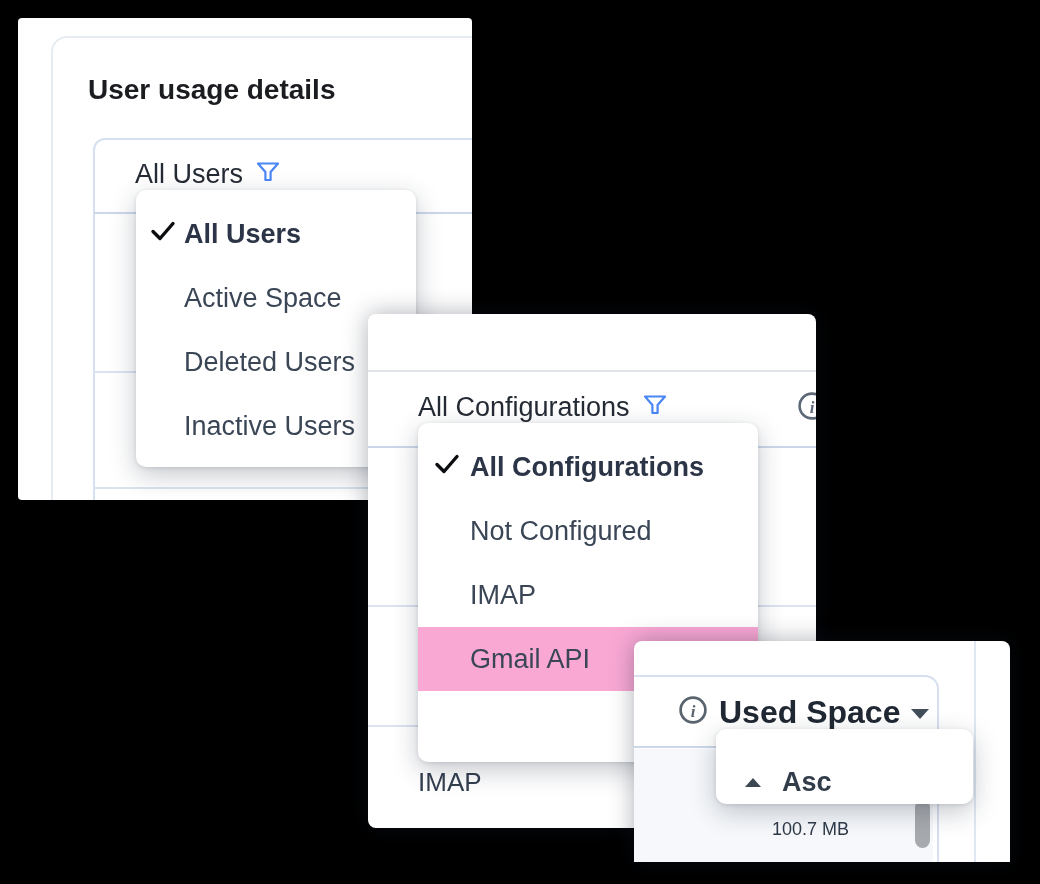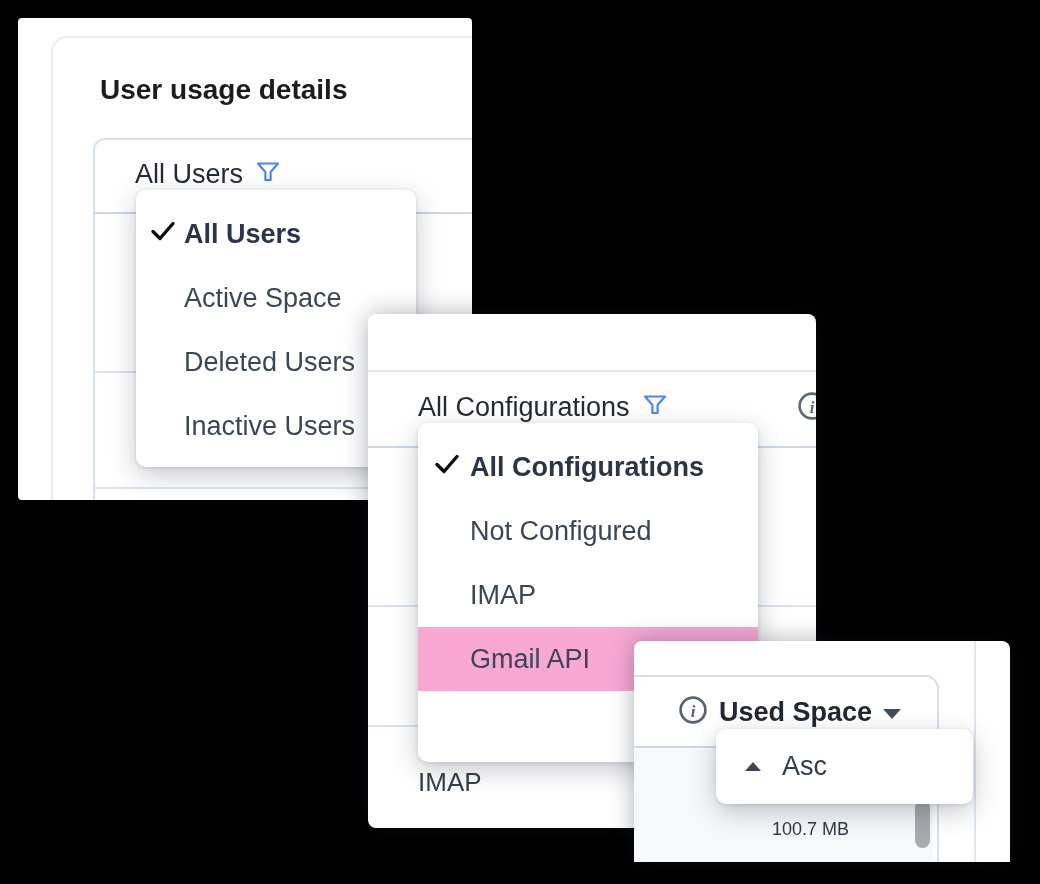--- a/index.html
+++ b/index.html
@@ -28,34 +28,34 @@
     box-shadow:0 0 24px rgba(20,28,45,.35);}
 
   
   .p3{left:634px;top:641px;width:376px;height:221px;border-radius:8px 8px 0 0;z-index:5;
     box-shadow:0 0 24px rgba(20,28,45,.35);}
   .p3 .table-border{position:absolute;left:-24px;top:34px;width:325px;height:260px;
     border:2px solid #d6e0f0;border-radius:0 14px 0 0;}
   .p3 .row-bg{position:absolute;left:0;top:108px;width:299px;height:113px;background:#f6f8fb;}
   .p3 .card-right-border{position:absolute;left:340px;top:0;width:2px;height:221px;background:#dfe7f2;}
   .used-space-head{position:absolute;left:44px;top:51px;height:40px;display:flex;align-items:center;gap:11px;}
-  .used-space-label{font-size:27px;font-weight:700;color:#202833;}
+  .used-space-label{font-size:32px;font-weight:700;color:#202833;}
   .tri-down{width:0;height:0;border-left:9px solid transparent;border-right:9px solid transparent;
     border-top:10px solid #434e5c;margin-top:3px;}
   .tri-up{width:0;height:0;border-left:8px solid transparent;border-right:8px solid transparent;
     border-bottom:9px solid #3d4753;}
   .scroll-thumb{position:absolute;left:281px;top:159px;width:15px;height:48px;border-radius:8px;background:#a7aaae;}
 
   
   .menu{position:absolute;background:#fff;border-radius:10px;
     box-shadow:0 8px 26px rgba(25,35,55,.25), 0 1px 4px rgba(25,35,55,.12);
     padding-top:12px;box-sizing:border-box;overflow:hidden;}
   .menu1{left:136px;top:190px;width:280px;height:277px;z-index:2;}
   .menu2{left:418px;top:423px;width:340px;height:339px;z-index:4;}
-  .menu3{left:716px;top:729px;width:257px;height:75px;z-index:6;padding-top:0;}
+  .menu3{left:716px;top:729px;width:257px;height:75px;z-index:6;padding-top:16px;font-weight:bold;}
   .mi{position:relative;height:64px;display:flex;align-items:center;
     font-size:27px;color:#3a4656;cursor:pointer;}
   .menu1 .mi{padding-left:48px;}
   .menu2 .mi{padding-left:52px;}
   .mi.sel{font-weight:700;color:#2c3547;}
   .mi.hl{background:#f9a8d4;}
   .chk{position:absolute;top:50%;transform:translateY(-50%);}
   .menu1 .chk{left:14px;}
   .menu2 .chk{left:16px;}
   .menu3 .sort-item{height:75px;display:flex;align-items:center;gap:21px;
@@ -63,21 +63,21 @@
 
   .cell-text{font-size:26px;color:#343f4f;}
 </style>
 </head>
 <body>
 
 <div class="stage">
 
   <section class="panel p1">
     <div class="outer-border"></div>
-    <div class="txt title" style="left:82px;top:52px;">User usage details</div>
+    <div class="txt title" style="left:70px;top:52px;">User usage details</div>
 
     <div class="table-border"></div>
 
     <div class="col-head" style="left:117px;top:136px;">
       <span class="col-head-label">All Users</span>
       <span>
         <svg width="26" height="26" viewBox="0 0 26 26" fill="none">
           <path d="M3 4.5 H23 L15.6 13 V21 H10.4 V13 Z" stroke="#4b86f5" stroke-width="2.2" stroke-linejoin="round"></path>
         </svg>
       </span>

